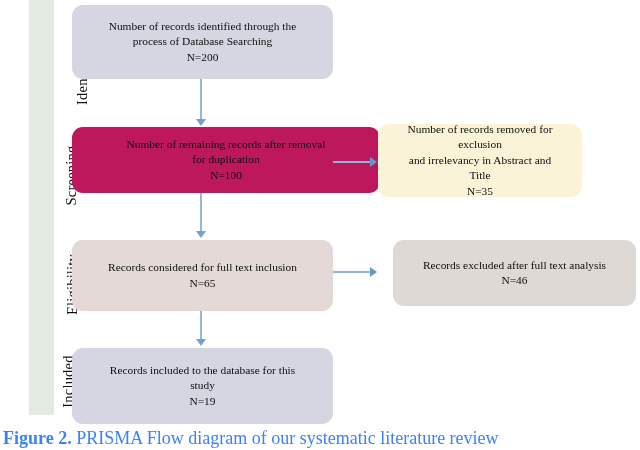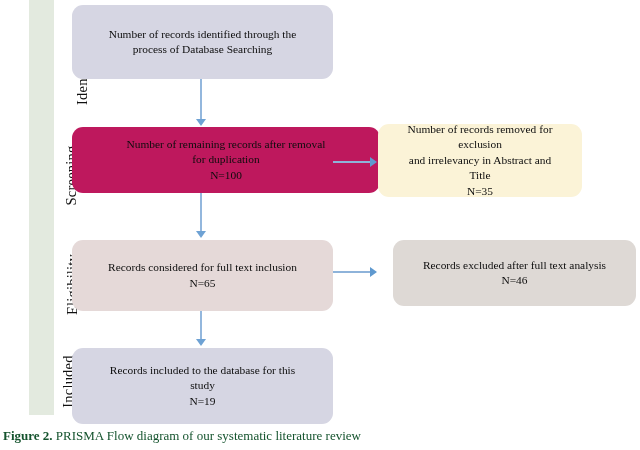--- a/index.html
+++ b/index.html
@@ -142,22 +142,22 @@
   .conn-a-head { left: 370px; top: 157px; }
   .conn-b-line { left: 333px; top: 271px; width: 39px; }
   .conn-b-head { left: 370px; top: 267px; }
 
   
   .caption {
     position: absolute;
     left: 3px;
     top: 428px;
     width: 634px;
-    font-size: 13px;
-    color: #14532d;
+    font-size: 18px;
+    color: #3b82f6;
     white-space: nowrap;
   }
   .caption .caption-label {
     font-weight: bold;
   }
   .caption .caption-text {
     font-weight: normal;
   }
 </style>
 </head>
@@ -177,20 +177,21 @@
     </div>
     <div class="stage-label stage-included">
       <span class="stage-inner">Included</span>
     </div>
   </div>
 
   <div class="flow-box box-identified">
     <span class="box-text">
       <span class="box-line">Number of records identified through the</span>
       <span class="box-line">process of Database Searching</span>
+      <span class="box-line">N=200</span>
     </span>
   </div>
 
   <div class="connector conn-v conn1-line"></div>
   <div class="arrow-down conn1-head"></div>
 
   <div class="flow-box box-deduplicated">
     <span class="box-text">
       <span class="box-line">Number of remaining records after removal</span>
       <span class="box-line">for duplication</span>

